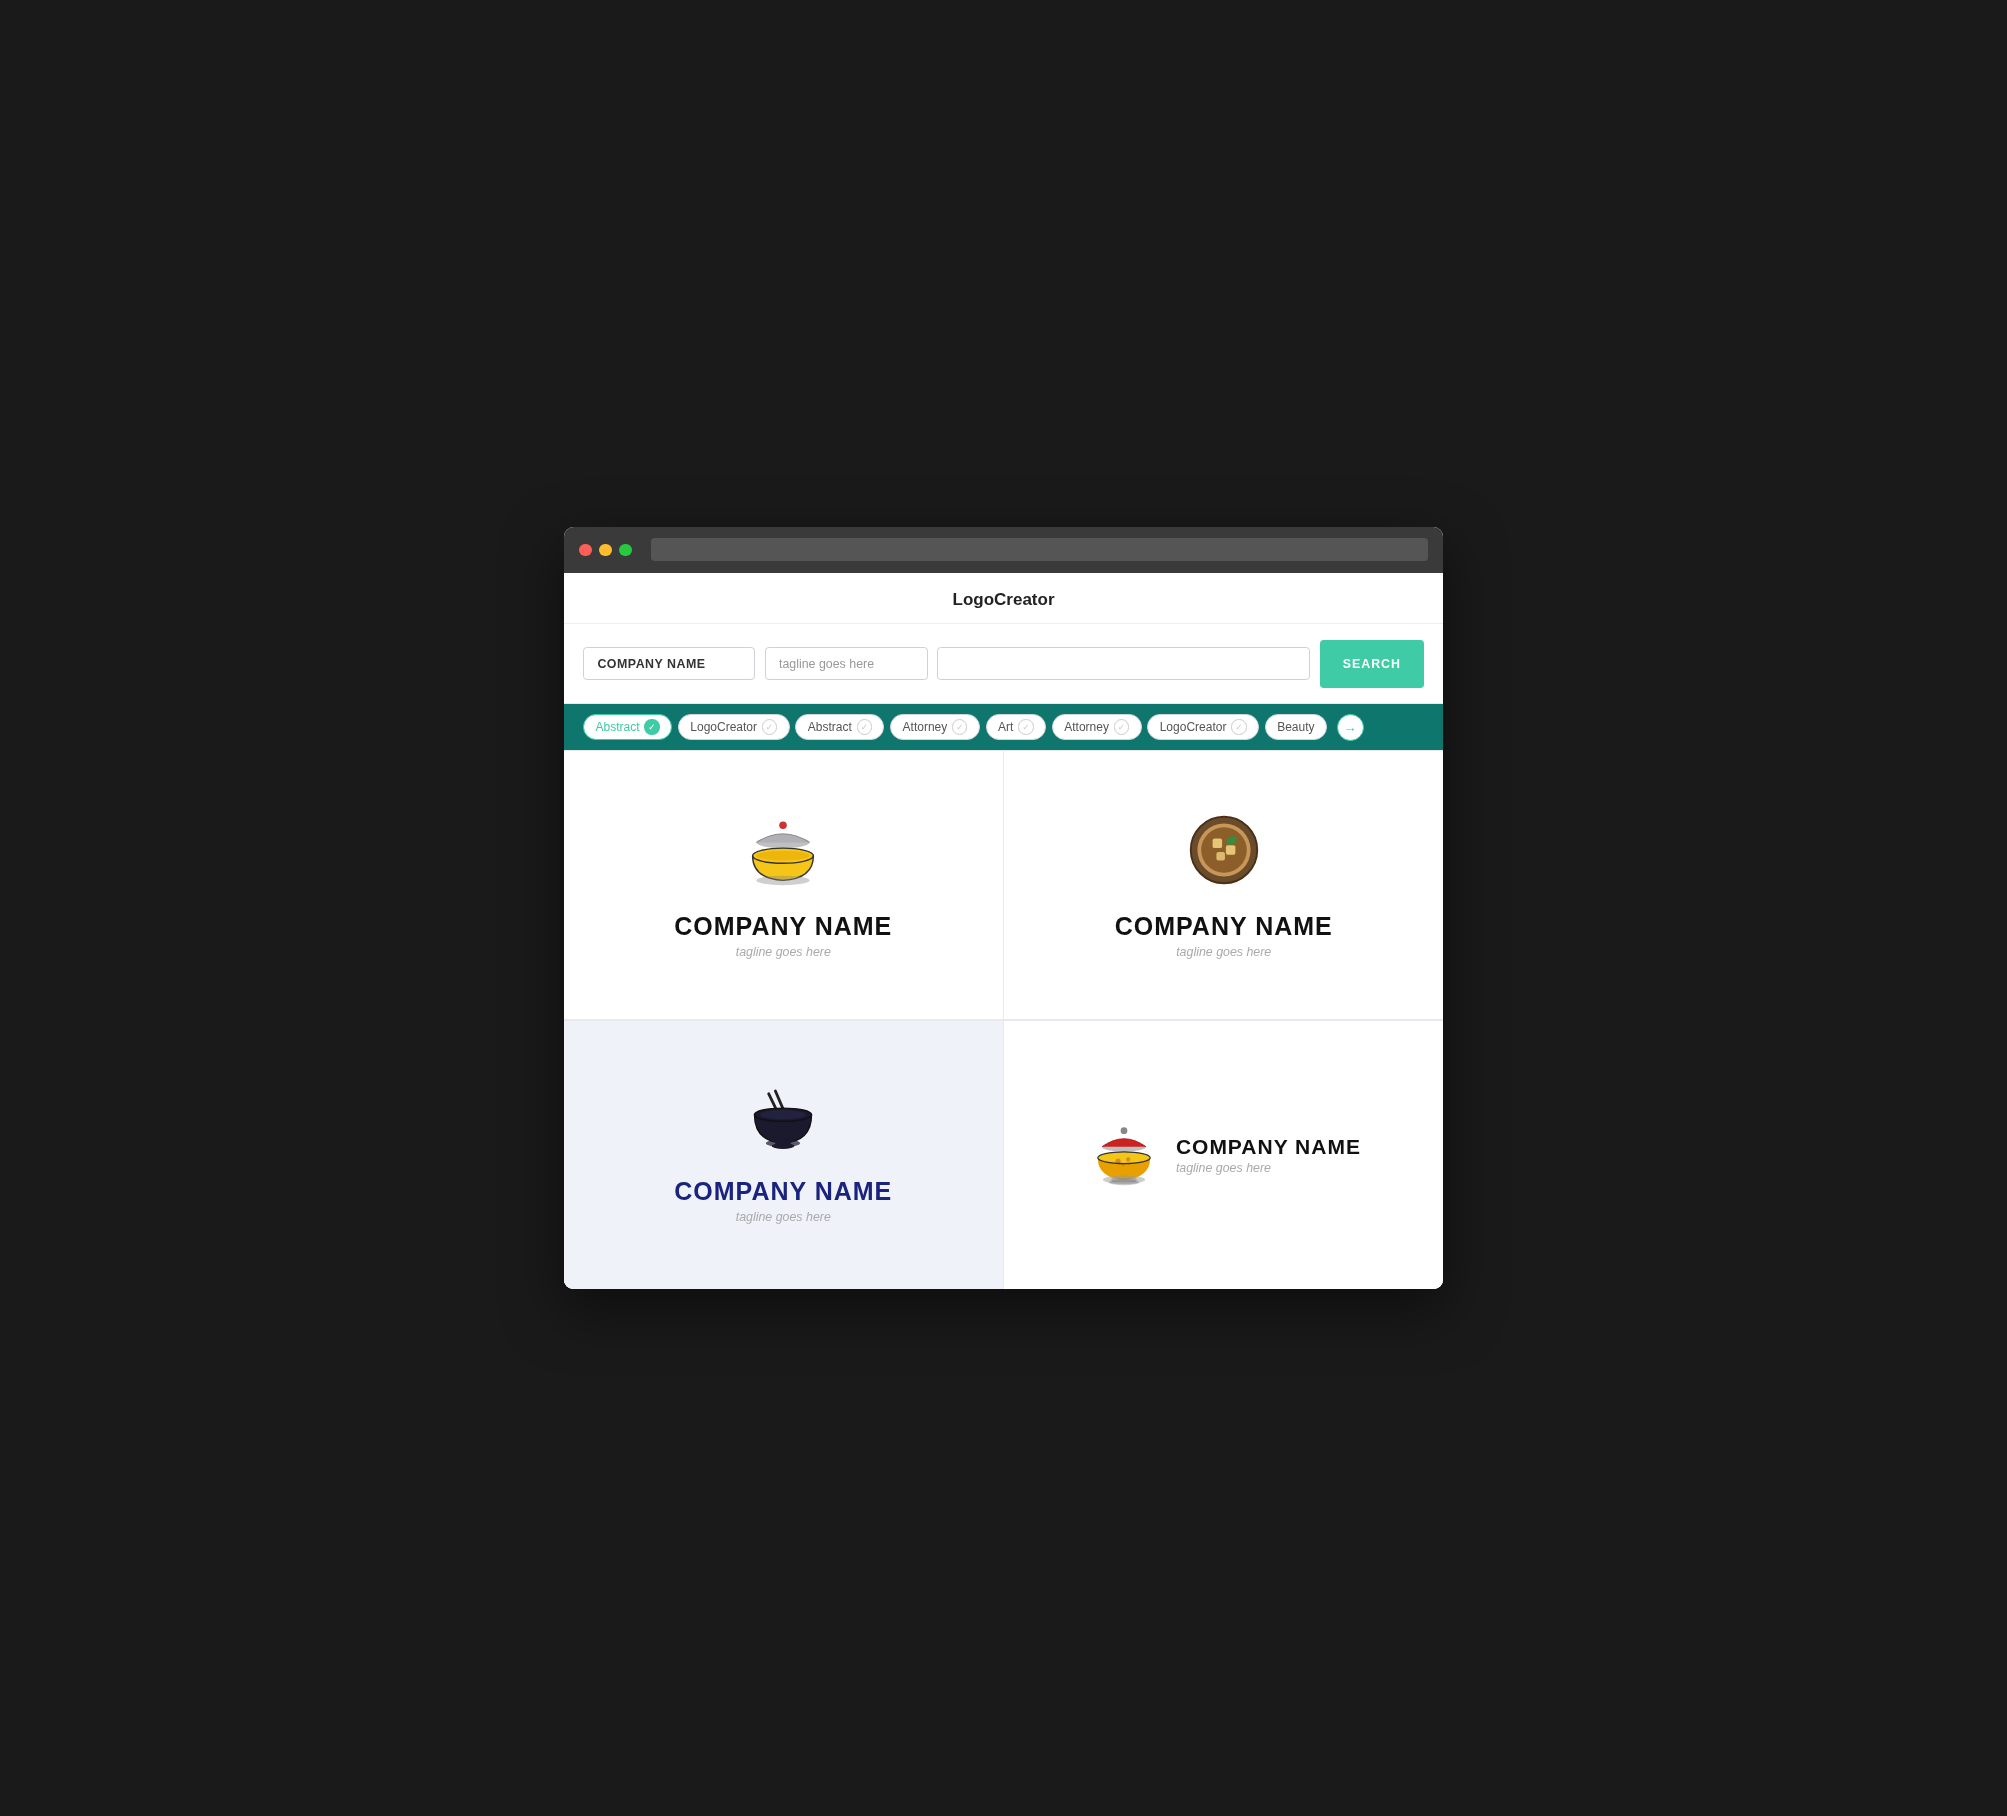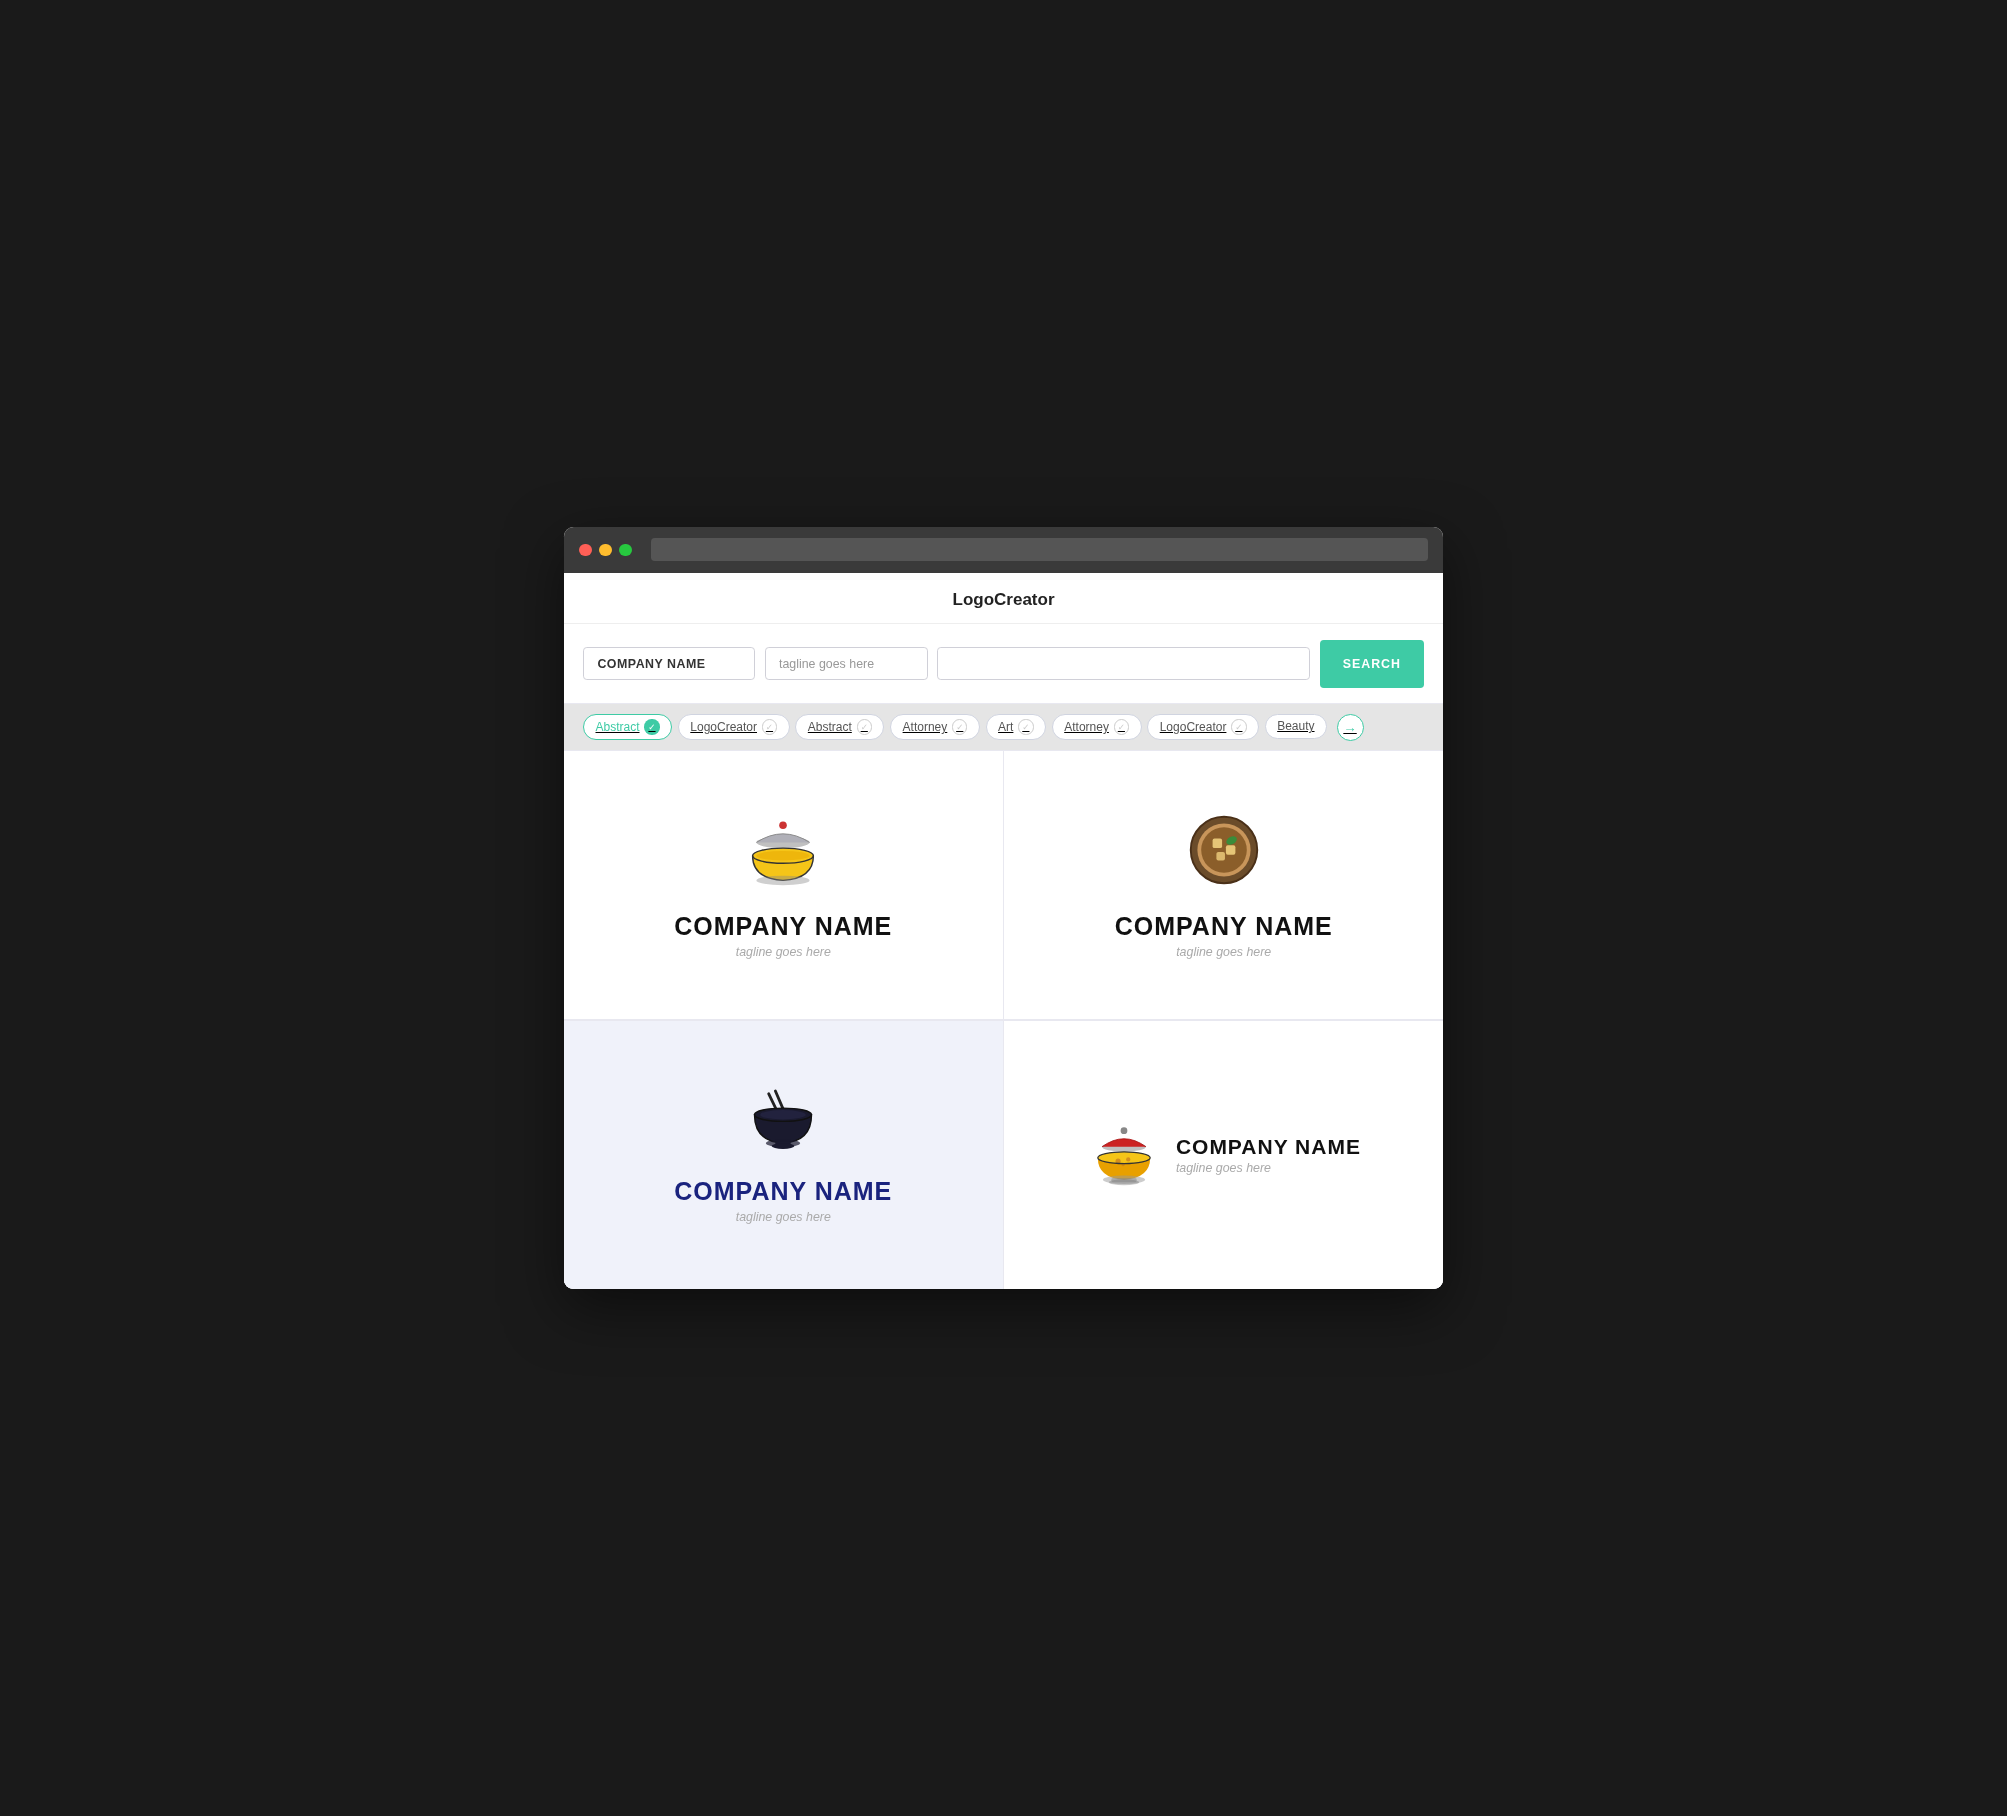--- a/index.html
+++ b/index.html
@@ -75,27 +75,26 @@
       border: none;
       border-radius: 3.8px;
       padding: 17px 23px;
       font-size: 12.4px;
       font-weight: 700;
       letter-spacing: 1px;
       cursor: pointer;
     }
     .category-bar {
       display: flex;
-      align-items: flex-start;
+      align-items: center;
       gap: 5.7px;
       padding: 9.6px 19px;
       border-bottom: 1px solid #e8e8f0;
-      background: #e5e5e5;
+      background: #0f766e;
       overflow: hidden;
-      text-decoration: underline;
     }
     .category-pill {
       display: flex;
       align-items: center;
       gap: 4.8px;
       padding: 4.8px 11.5px;
       border-radius: 19px;
       border: 1.4px solid #d0d4e0;
       font-size: 12px;
       color: #555;

